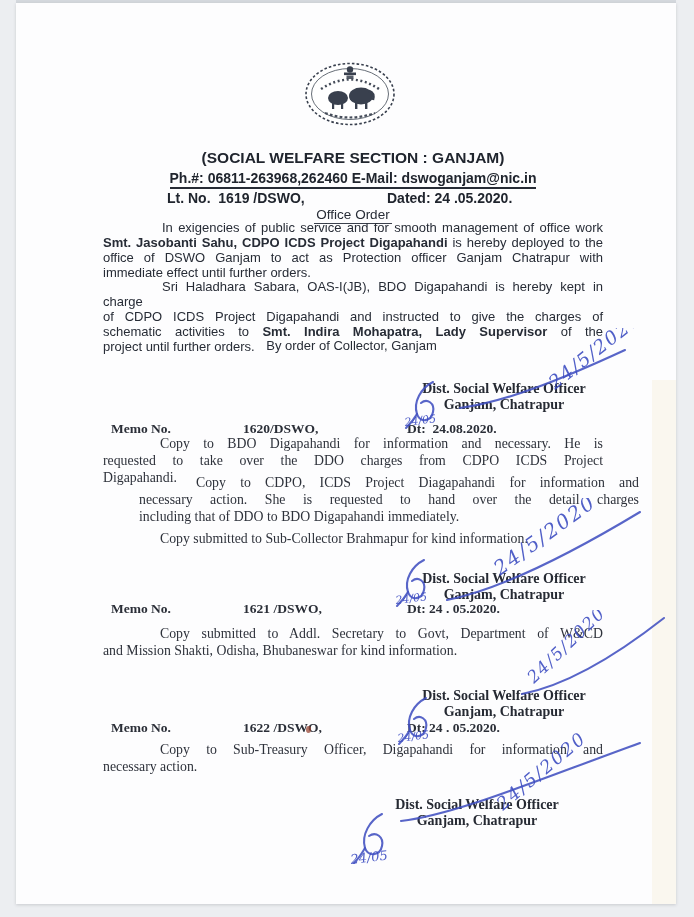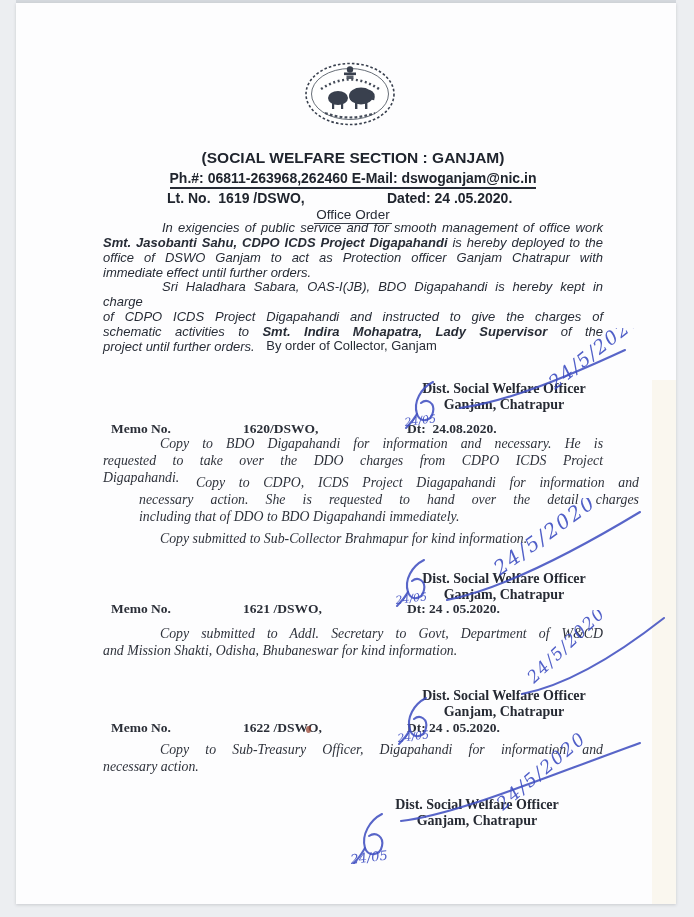--- a/index.html
+++ b/index.html
@@ -18,21 +18,21 @@
   .letter-row{top:190px;left:103px;width:500px;height:17px;font-size:14px;font-weight:bold;color:#20252e;}
   .letter-no{position:absolute;left:64px;white-space:pre;}
   .letter-dated{position:absolute;left:284px;white-space:pre;}
   .order-heading{top:207px;font-size:13.5px;color:#272c36;}
   .order-heading span{border-bottom:1.5px solid #3a404c;padding:0 2px 1px 2px;}
   .order-para{left:103px;width:500px;font-size:13px;line-height:14.9px;color:#272c36;}
   .order-para .jline.first{text-indent:59px;}
   .memo-para{left:103px;width:500px;font-family:"Liberation Serif",serif;font-size:13.8px;
              line-height:17px;color:#2e323b;}
   .memo-para .jline.first{text-indent:57px;}
-  .jline{text-align:justify;text-align-last:justify;font-style:italic;}
+  .jline{text-align:justify;text-align-last:justify;}
   .jline.last{text-align-last:left;}
   .jline b{font-weight:bold;}
   .by-order{top:338px;left:103px;width:497px;text-align:center;font-size:13px;color:#272c36;}
   .sig-block{width:212px;text-align:center;font-family:"Liberation Serif",serif;font-weight:bold;
              font-size:14px;line-height:15.5px;color:#262a33;}
   .memo-row{left:103px;width:500px;height:18px;font-family:"Liberation Serif",serif;
             font-weight:bold;font-size:13.5px;color:#2b2f38;}
   .memo-label{position:absolute;left:8px;white-space:pre;}
   .memo-number{position:absolute;left:103px;white-space:pre;margin-left:37px;}
   .memo-date{position:absolute;left:304px;white-space:pre;}

